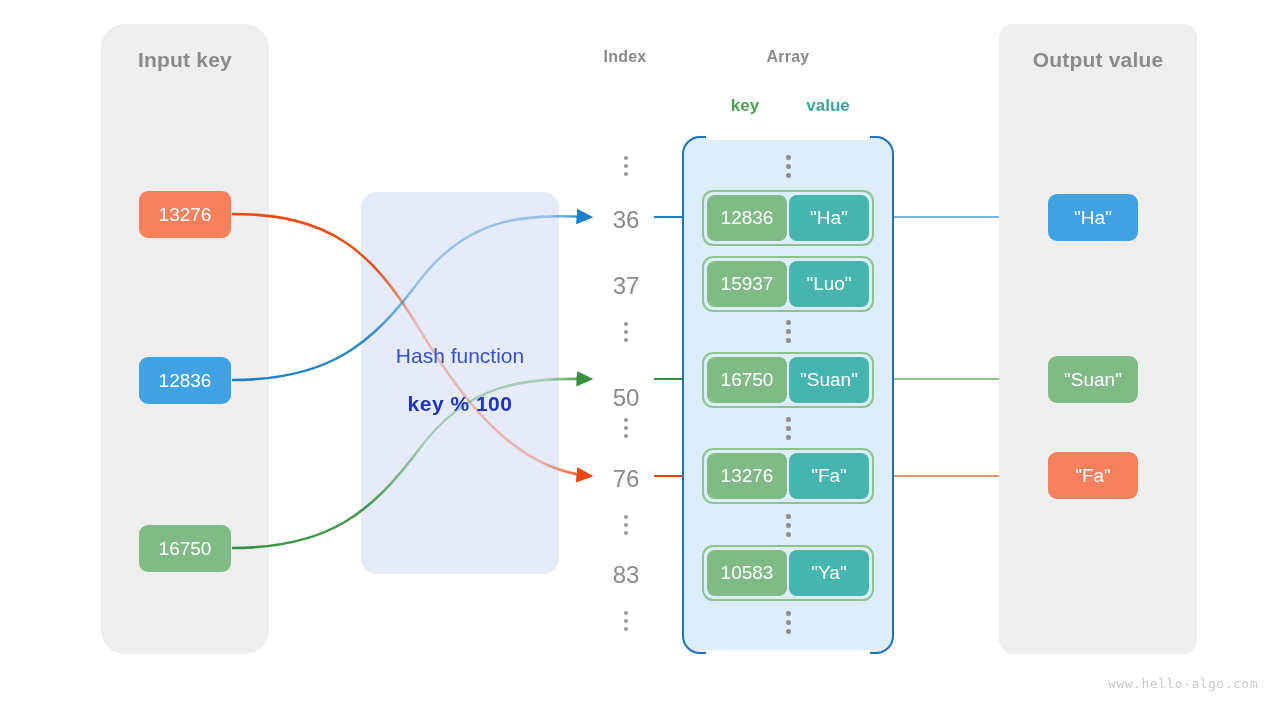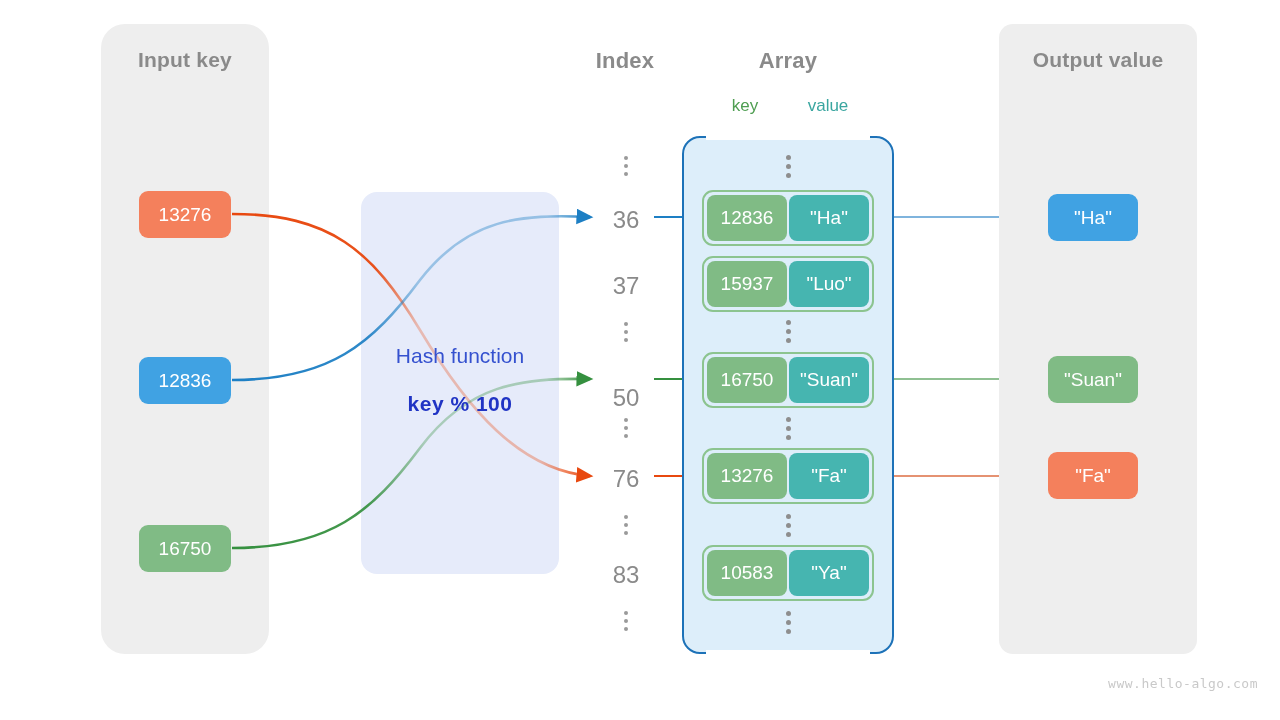--- a/index.html
+++ b/index.html
@@ -37,33 +37,34 @@
     text-align: center;
     font-size: 21px;
     font-weight: bold;
     color: #8a8a8a;
     letter-spacing: 0.2px;
   }
 
   
   .col-head {
     position: absolute;
-    font-size: 22px;
+    font-size: 16px;
     font-weight: bold;
     color: #8a8a8a;
     text-align: center;
     letter-spacing: 0.2px;
   }
   #head-index { left: 565px; top: 48px; width: 120px; }
   #head-array { left: 728px; top: 48px; width: 120px; }
 
   .sub-head {
     position: absolute;
     font-size: 17px;
     text-align: center;
+    font-weight: bold;
   }
   #head-key   { left: 705px; top: 96px; width: 80px; color: #4f9e52; }
   #head-value { left: 788px; top: 96px; width: 80px; color: #3aa6a0; }
 
   
   .pill {
     position: absolute;
     border-radius: 9px;
     display: flex;
     align-items: center;

